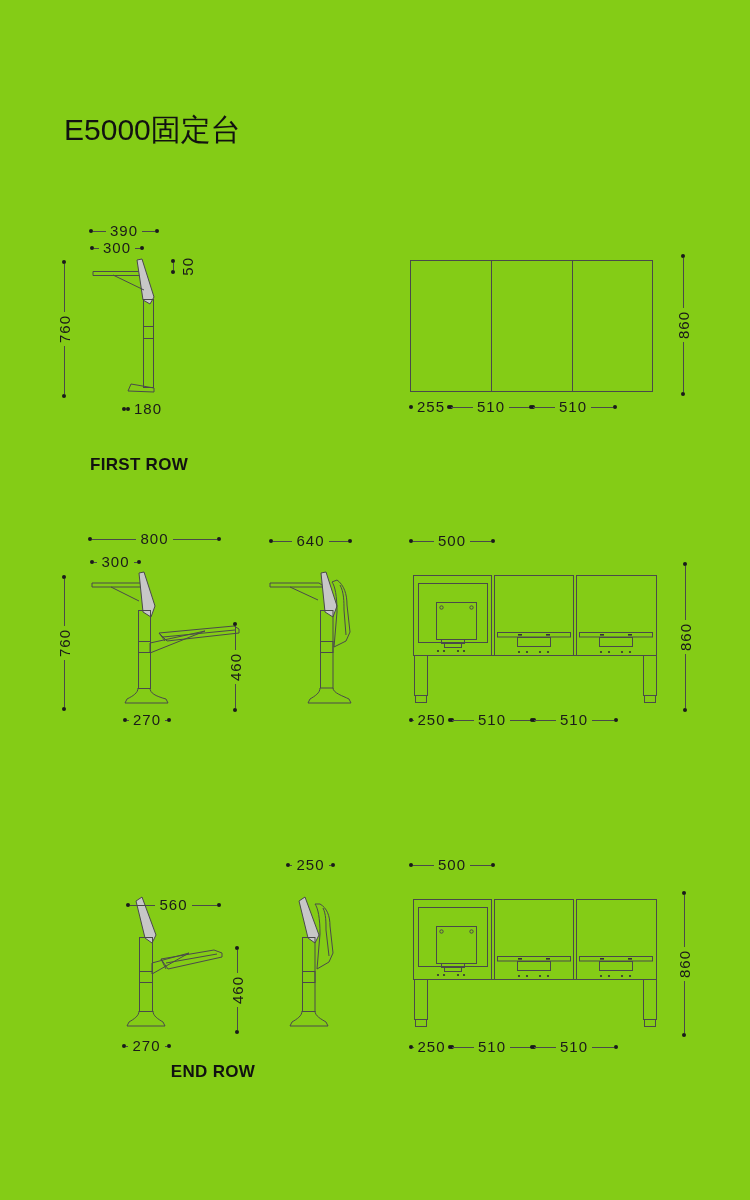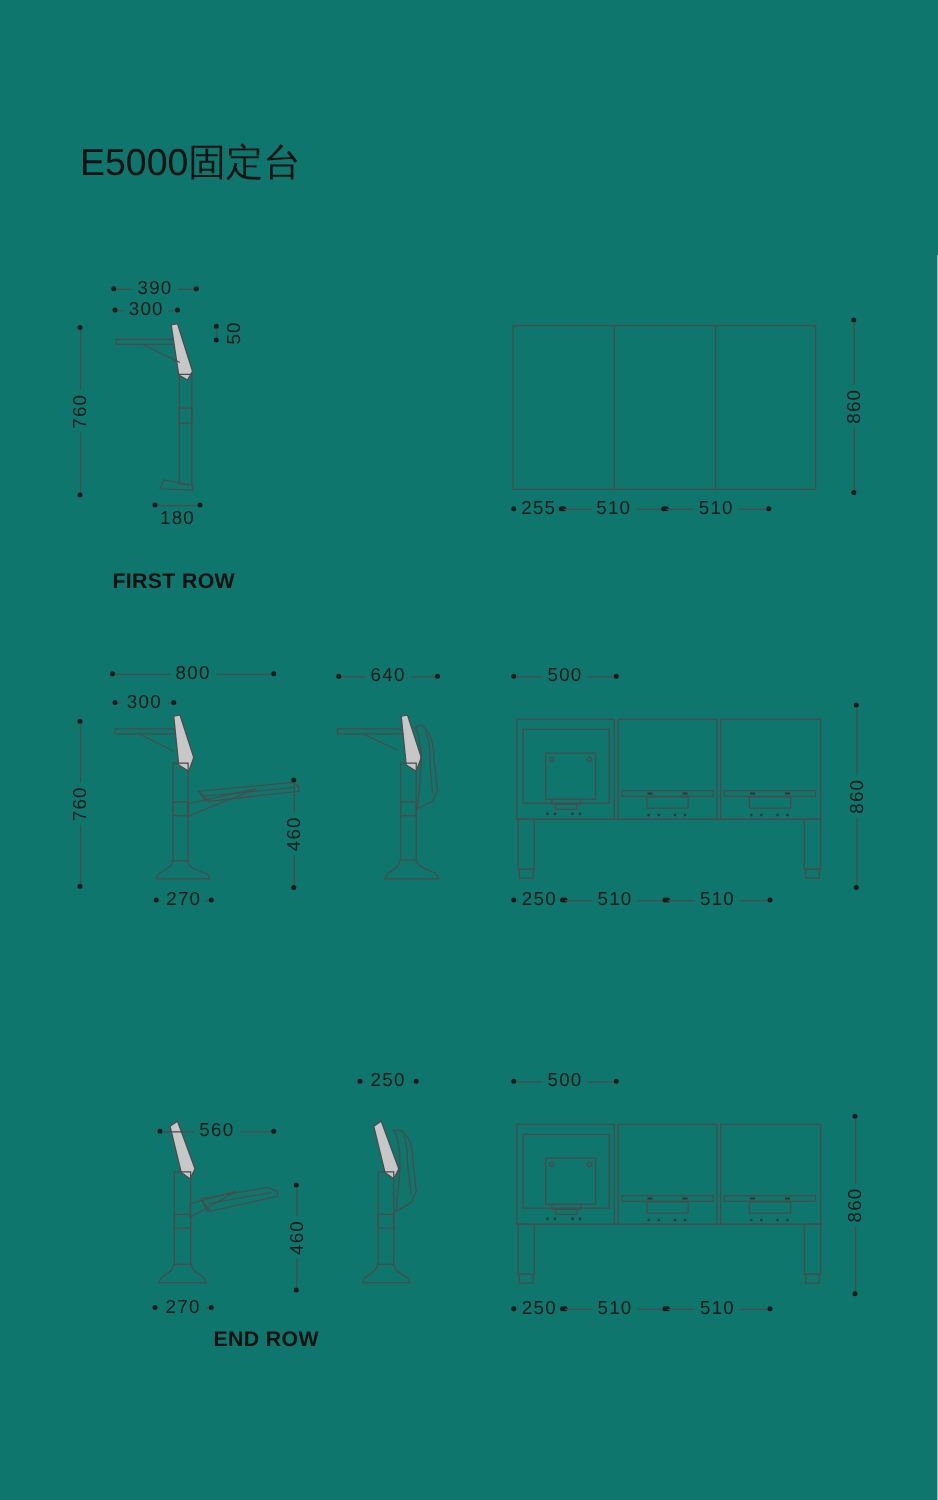--- a/index.html
+++ b/index.html
@@ -1,35 +1,35 @@
 <!DOCTYPE html>
 <html><head>
 <meta charset="utf-8">
 <style>
   html,body{margin:0;padding:0;background:#fff;}
-  .canvas{position:relative;width:750px;height:1200px;background:#0f766e;overflow:hidden;
+  .canvas{position:relative;width:750px;height:1200px;background:#84cc16;overflow:hidden;
           font-family:"Liberation Sans","DejaVu Sans",sans-serif;color:#1a1a1a;}
   .title{position:absolute;font-size:30px;font-weight:400;color:#111;white-space:nowrap;}
   .row-label{position:absolute;font-size:17px;font-weight:600;color:#111;letter-spacing:.3px;text-align:center;}
   .draw{position:absolute;}
   i{font-style:normal;display:block;}
   
   .dim-h{position:absolute;display:flex;align-items:center;height:16px;}
   .dot{width:4px;height:4px;border-radius:50%;background:#1a1a1a;flex:none;}
   .dline{flex:1;height:1px;background:#4a4a4a;min-width:0;}
   .dtext{padding:0 4px;font-size:15px;line-height:16px;letter-spacing:1px;white-space:nowrap;}
   
   .dim-v{position:absolute;display:flex;flex-direction:column;align-items:center;width:16px;}
   .vline{width:1px;flex:1;background:#4a4a4a;min-height:0;}
   .vtext{writing-mode:vertical-rl;transform:rotate(180deg);font-size:15px;letter-spacing:1px;padding:3px 0;}
   
   .dim-50{position:absolute;display:flex;align-items:center;gap:4px;height:36px;}
   .dim-50 .vcol{display:flex;flex-direction:column;align-items:center;height:15px;}
   
-  .dim-b{position:absolute;display:flex;flex-direction:column;align-items:center;}
+  .dim-b{position:absolute;display:flex;align-items:center;}
   .dim-b .drow{display:flex;align-items:center;width:100%;height:6px;}
 </style>
 </head>
 <body>
 
 <div class="canvas">
 
   <svg width="0" height="0" style="position:absolute">
     <defs>
       <g id="frontview" stroke="#4a4a4a" fill="none" stroke-width="1">

